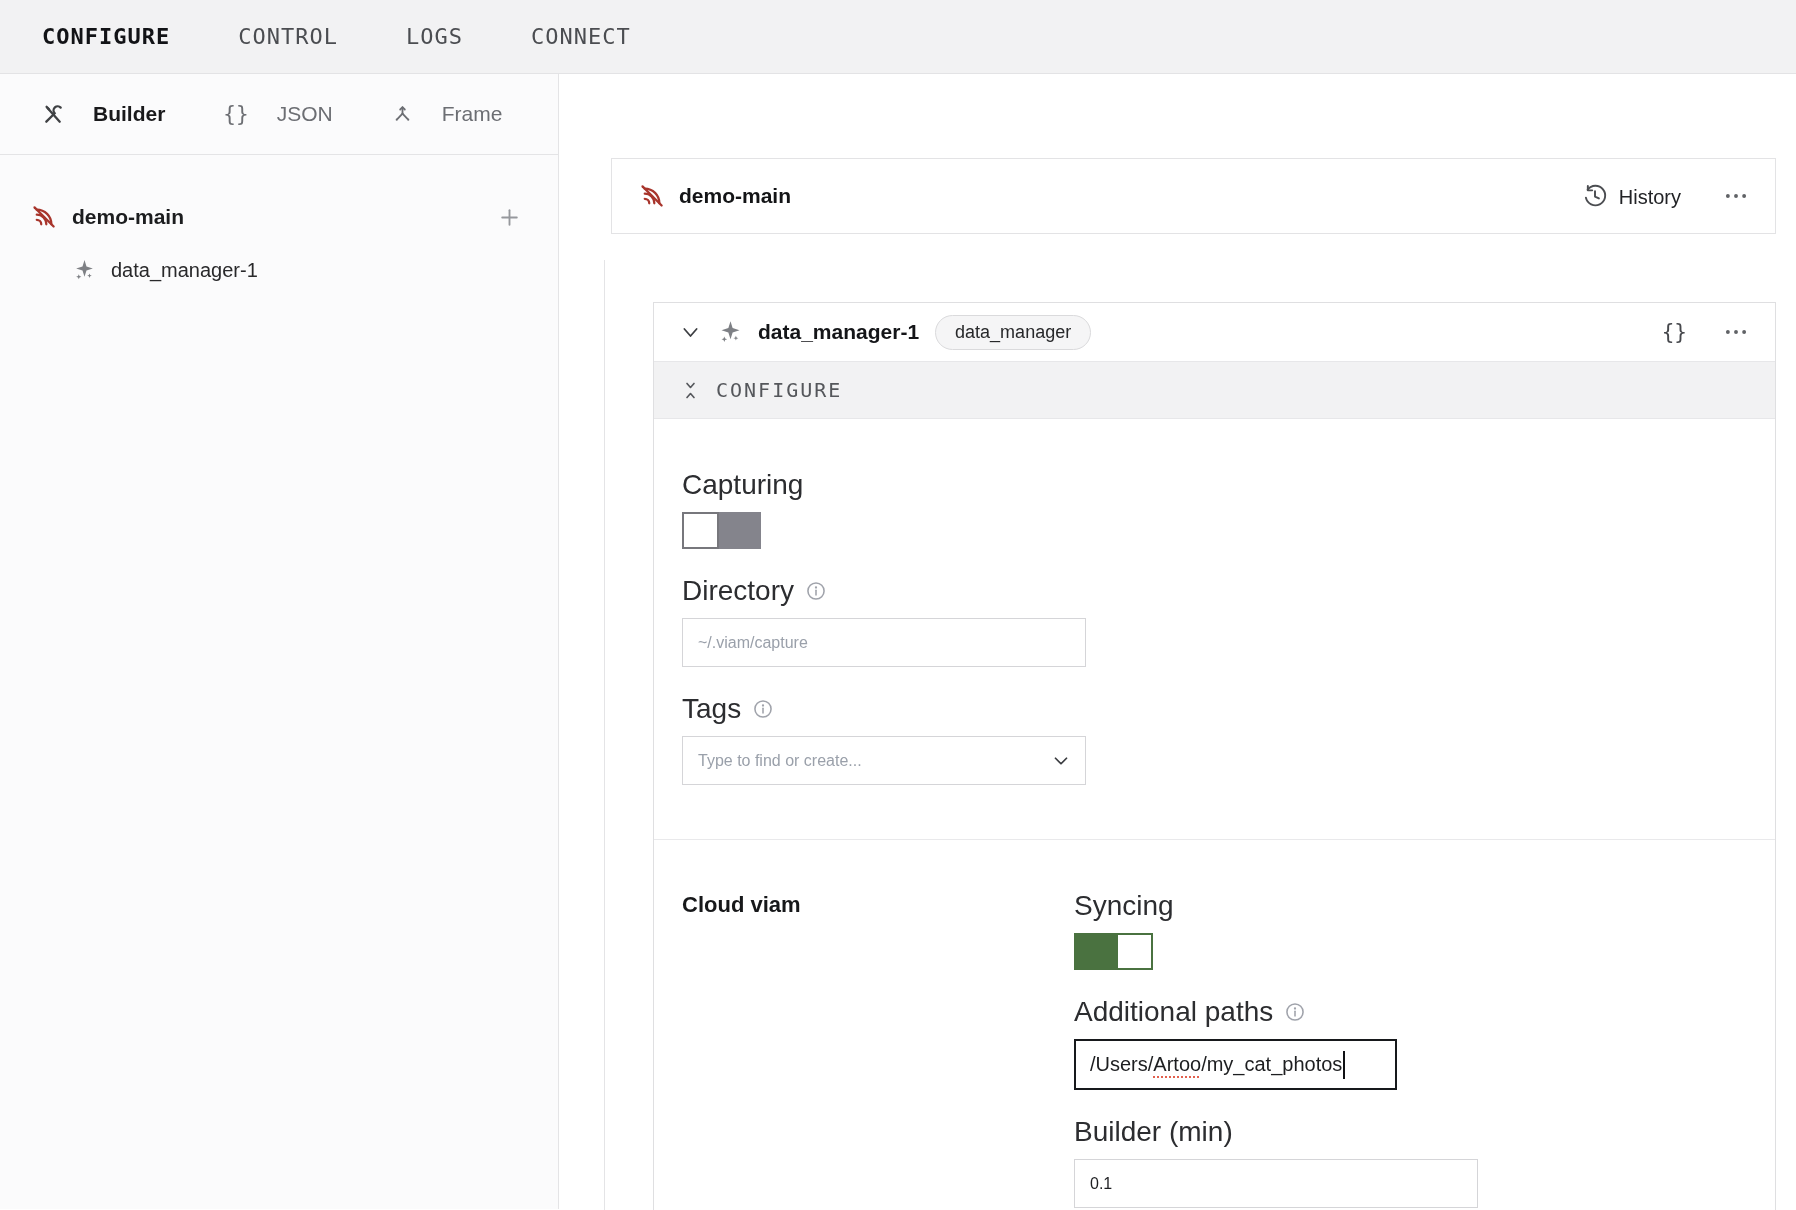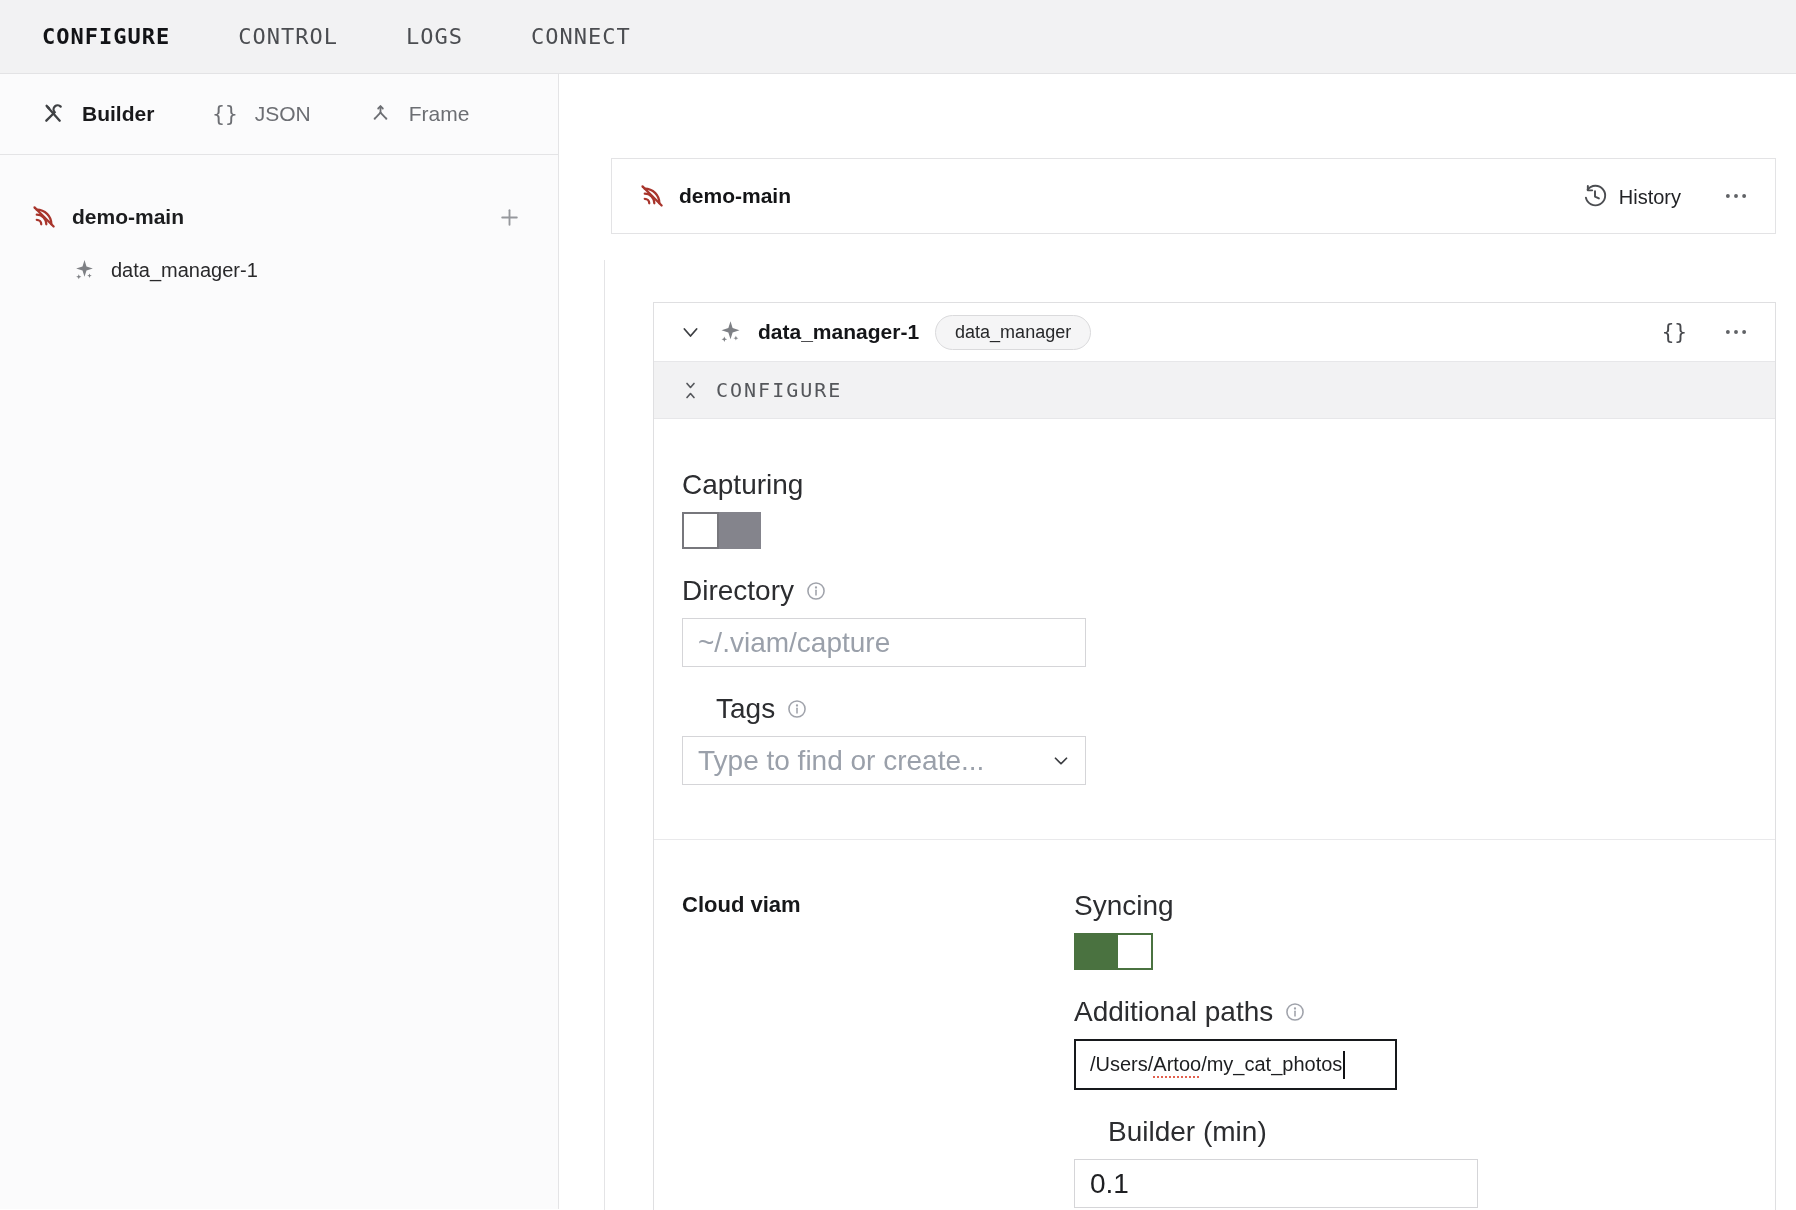--- a/index.html
+++ b/index.html
@@ -13,21 +13,21 @@
     color:#4b4d51; margin-right:68px; letter-spacing:1px; cursor:pointer; }
   .topnav .tab.active { color:#121316; font-weight:bold; }
 
   .content { display:flex; height:1135px; }
 
   
   .sidebar { width:559px; background:#fbfbfc; border-right:1px solid #e4e4e6;
     display:flex; flex-direction:column; }
   .modebar { height:81px; border-bottom:1px solid #e4e4e6; display:flex;
     align-items:center; padding-left:42px; }
-  .modetab { display:flex; align-items:flex-start; gap:17px; margin-right:58px;
+  .modetab { display:flex; align-items:flex-end; gap:28px; margin-right:58px;
     font-size:21px; color:#6c6e73; cursor:pointer; }
   .modetab.active { color:#19191b; font-weight:bold; }
   .modetab .json-glyph { font-family:"DejaVu Sans Mono", monospace; font-size:21px; }
 
   .tree { padding-top:38px; }
   .tree-row-main { display:flex; align-items:center; height:48px;
     padding:0 36px 0 30px; cursor:pointer; }
   .tree-row-main .label { font-size:21px; font-weight:bold; color:#1c1d1f; margin-left:15px; }
   .tree-row-main .plus { margin-left:auto; }
   .tree-row-child { display:flex; align-items:center; height:46px; margin-top:6px;
@@ -80,24 +80,24 @@
   .field-label .lbl { line-height:1; }
 
   .toggle { width:79px; height:37px; display:flex; margin-bottom:28px; cursor:pointer; }
   .toggle .track { flex:1; background:#84848c; }
   .toggle .knob  { width:37px; flex:none; background:#fff; border:2px solid #77777c; }
   .toggle:not(.on) .knob { order:-1; }
   .toggle.on .track { background:#4a7240; }
   .toggle.on .knob  { border-color:#4a7240; }
 
   .text-input { width:404px; height:49px; border:1px solid #d5d5d8; background:#fff;
-    font-family:"Liberation Sans", sans-serif; font-size:28px; color:#1e1f22;
+    font-family:"Liberation Sans", sans-serif; font-size:16px; color:#1e1f22;
     padding:0 15px; outline:none; border-radius:0; }
   .text-input::placeholder { color:#9aa0aa; opacity:1; }
-  .gap-top { margin-top:28px;margin-left:34px; }
+  .gap-top { margin-top:28px; }
 
   .select-wrap { position:relative; width:404px; }
   .select-wrap .text-input { width:404px; padding-right:68px; }
   .select-wrap .sel-chev { position:absolute; right:14px; top:14px; pointer-events:none; }
 
   .focus-input { width:323px; height:51px; border:2px solid #17191c; background:#fff;
     display:flex; align-items:center; padding:0 14px; font-size:20px; color:#1d1e20;
     cursor:text; white-space:pre; }
   .misspell { text-decoration-line:underline; text-decoration-style:dotted;
     text-decoration-color:#e2604e; text-decoration-thickness:2px;

